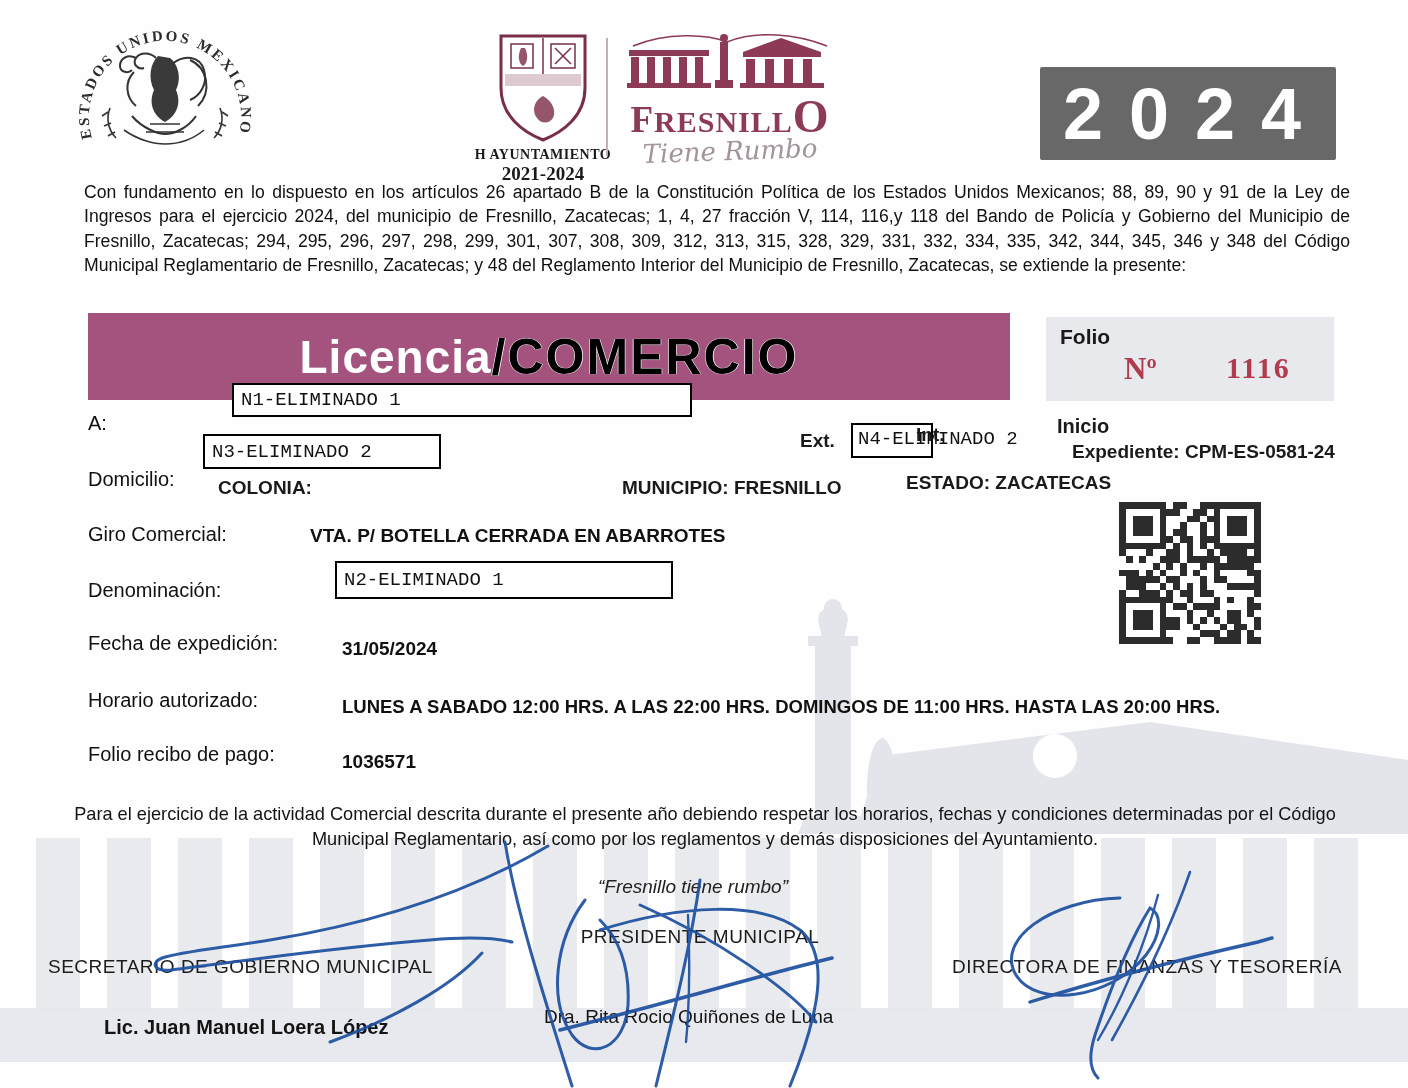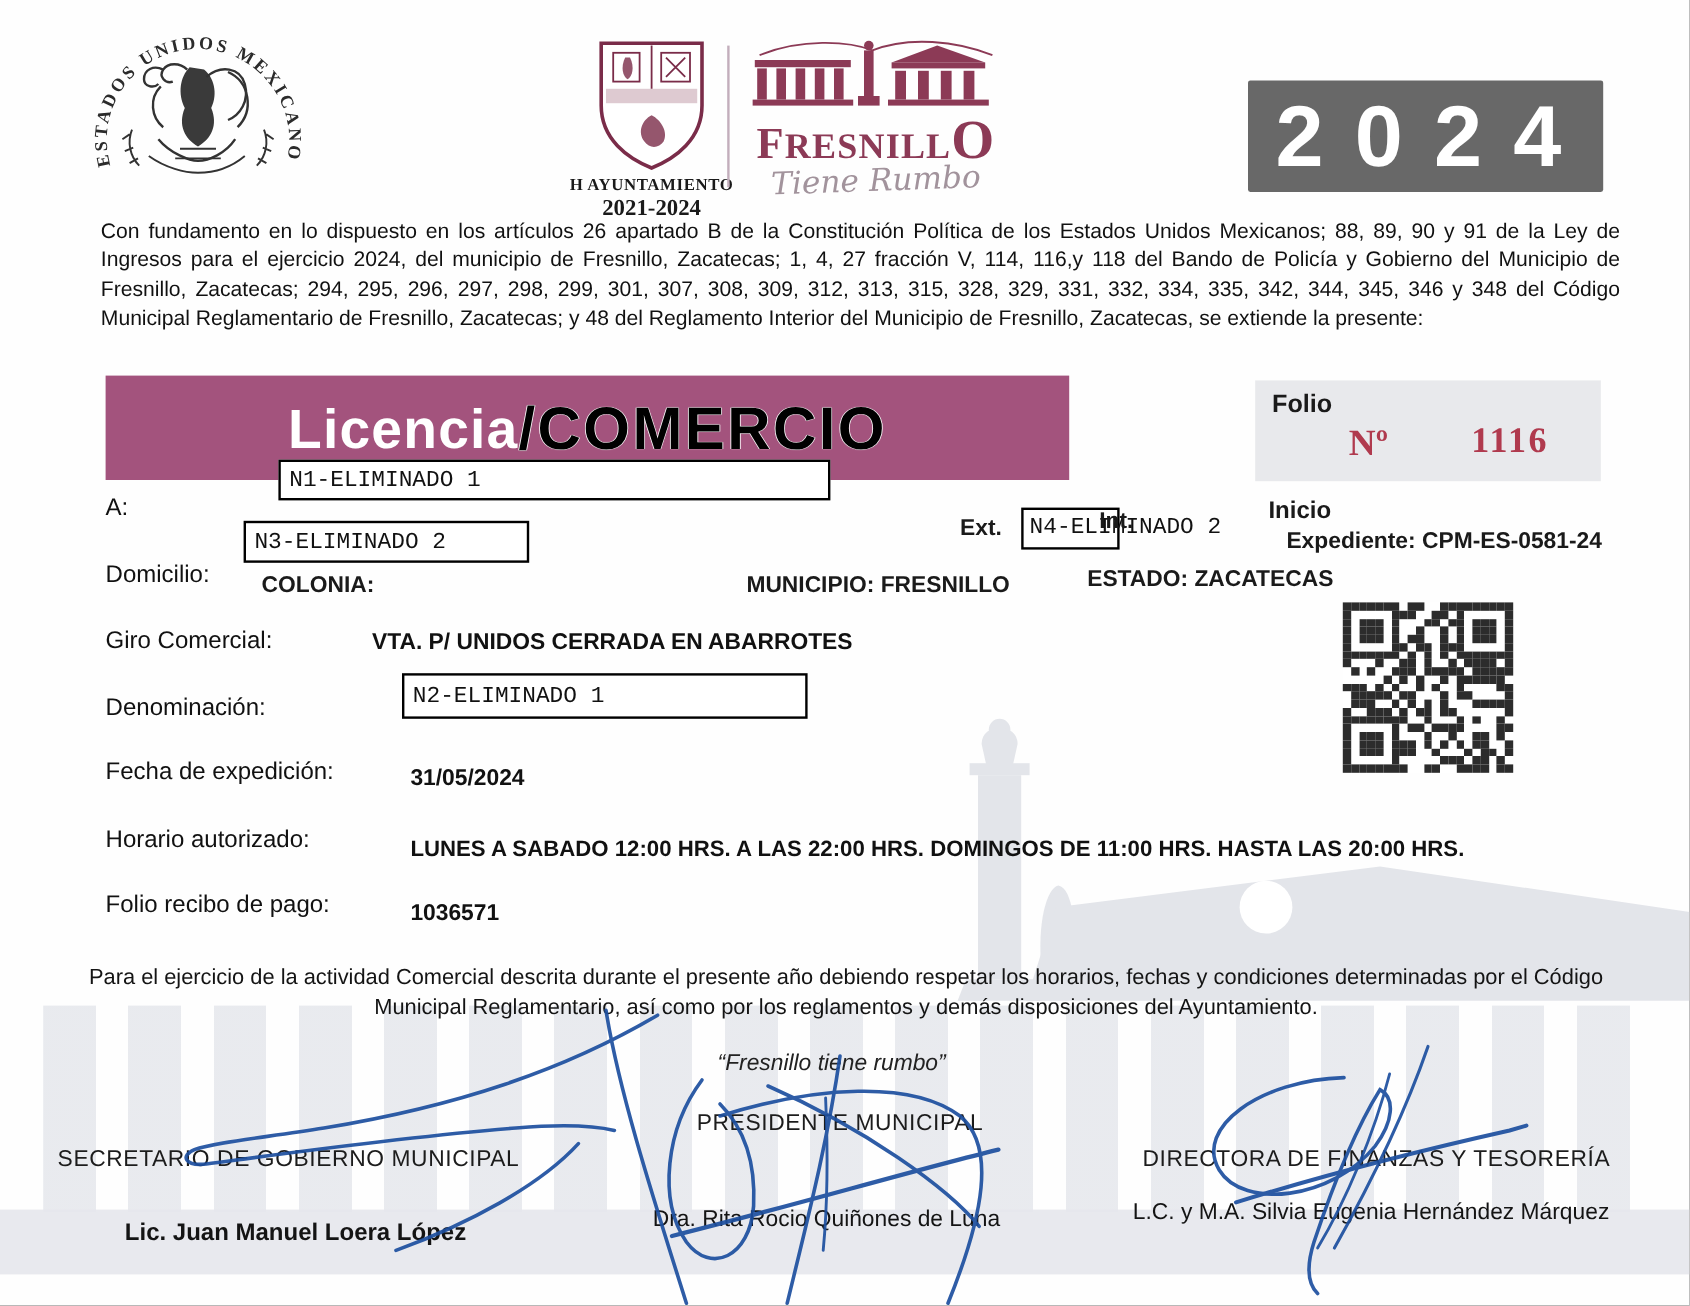--- a/index.html
+++ b/index.html
@@ -28,21 +28,21 @@
   #wordmark .wm-o{font-size:46px;}
   #tagline{font-family:"DejaVu Serif",serif;font-style:italic;font-size:26px;color:#a2939c;
            transform:rotate(-2deg);margin-top:-4px;}
   #year-badge{left:1040px;top:67px;width:296px;height:93px;background:#686868;border-radius:2px;
       color:#fff;font-weight:bold;font-size:72px;letter-spacing:26px;text-align:center;line-height:95px;padding-left:14px;box-sizing:border-box;}
 
   
   #intro{left:84px;top:180px;width:1266px;font-size:17.6px;line-height:24.4px;text-align:justify;color:#111;}
 
   
-  #banner{left:88px;top:313px;width:803px;height:87px;background:#a3537d;display:flex;align-items:center;justify-content:center;}
+  #banner{left:88px;top:313px;width:922px;height:87px;background:#a3537d;display:flex;align-items:center;justify-content:center;}
   #banner .t1{color:#fff;font-size:46px;font-weight:bold;letter-spacing:1px;}
   #banner .t2{color:#000000;font-size:50px;font-weight:bold;letter-spacing:2px;
               text-shadow:0 0 1px #fff,0.6px 0 #fff,-0.6px 0 #fff;}
   #folio-box{left:1046px;top:317px;width:288px;height:84px;background:#e8e9ec;}
   #folio-label{left:14px;top:8px;font-size:21px;font-weight:bold;position:absolute;}
   #folio-no{left:78px;top:34px;position:absolute;color:#b03a4e;font-family:"Liberation Serif",serif;font-size:31px;font-weight:bold;}
   #folio-number{left:180px;top:34px;position:absolute;color:#b03a4e;font-family:"Liberation Serif",serif;font-size:30px;font-weight:bold;letter-spacing:2px;}
 
   
   .lbl{font-size:20px;color:#111;}
@@ -207,21 +207,21 @@
   <div class="abs" id="int-label">Int.</div>
   <div class="abs" id="inicio-label">Inicio</div>
   <div class="abs" id="expediente">Expediente: CPM-ES-0581-24</div>
 
   <div class="abs lbl" id="domicilio-label">Domicilio:</div>
   <div class="abs" id="colonia-label">COLONIA:</div>
   <div class="abs" id="municipio-label">MUNICIPIO: FRESNILLO</div>
   <div class="abs" id="estado-label">ESTADO: ZACATECAS</div>
 
   <div class="abs lbl" id="giro-label">Giro Comercial:</div>
-  <div class="abs boldval" id="giro-value">VTA. P/ UNIDOS CERRADA EN ABARROTES</div>
+  <div class="abs boldval" id="giro-value">VTA. P/ BOTELLA CERRADA EN ABARROTES</div>
 
   <div class="abs lbl" id="denominacion-label">Denominación:</div>
   <div class="abs vbox" id="denom-box">
     <span class="mono">N2-ELIMINADO 1</span>
   </div>
 
   <div class="abs lbl" id="fecha-label">Fecha de expedición:</div>
   <div class="abs boldval" id="fecha-value">31/05/2024</div>
 
   <div class="abs lbl" id="horario-label">Horario autorizado:</div>
@@ -676,21 +676,20 @@
 
   <div class="abs" id="terms">Para el ejercicio de la actividad Comercial descrita durante el presente año debiendo respetar los horarios, fechas y condiciones determinadas por el Código Municipal Reglamentario, así como por los reglamentos y demás disposiciones del Ayuntamiento.</div>
   <div class="abs" id="motto">“Fresnillo tiene rumbo”</div>
 
   <div class="abs sig-title" id="title-center">PRESIDENTE MUNICIPAL</div>
   <div class="abs sig-title" id="title-left">SECRETARIO DE GOBIERNO MUNICIPAL</div>
   <div class="abs sig-title" id="title-right">DIRECTORA DE FINANZAS Y TESORERÍA</div>
 
   <div class="abs sig-name" id="name-left">Lic. Juan Manuel Loera López</div>
   <div class="abs sig-name" id="name-center">Dra. Rita Rocio Quiñones de Luna</div>
-  <div class="abs sig-name" id="name-right">L.C. y M.A. Silvia Eugenia Hernández Márquez</div>
 
   <svg class="abs" id="ink" width="1408" height="1088" viewBox="0 0 1408 1088">
     <g stroke="#1d4f9f" fill="none" stroke-width="3" stroke-linecap="round" opacity="0.92">
       <g>
         <path d="M 548,846 C 470,892 380,922 270,940 C 220,948 178,952 162,958 C 150,963 154,972 172,970 C 232,962 330,948 430,940 C 465,937 495,938 512,942"></path>
         <path d="M 505,842 C 515,905 540,985 572,1086"></path>
         <path d="M 330,1042 C 390,1020 450,988 482,953"></path>
       </g>
       <g>
         <path d="M 585,900 C 555,940 548,1000 572,1035 C 592,1062 625,1048 628,1005 C 630,965 618,938 600,920"></path>

